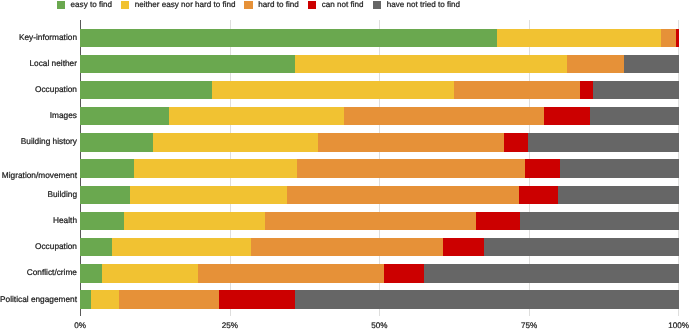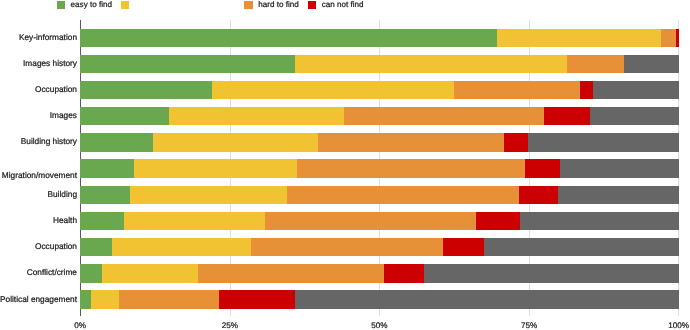--- a/index.html
+++ b/index.html
@@ -46,28 +46,33 @@
 <div id="chart">
 
   <div class="legend" id="legend">
 
   <div class="legend-item" style="left: 56.7px;">
         <span class="legend-swatch" style="background: rgb(106, 168, 79);"></span>
         <span class="legend-label">easy to find</span>
       </div>
       <div class="legend-item" style="left: 120.9px;">
         <span class="legend-swatch" style="background: rgb(241, 194, 50);"></span>
+        <span class="legend-label">neither easy nor hard to find</span>
       </div>
       <div class="legend-item" style="left: 244.3px;">
         <span class="legend-swatch" style="background: rgb(230, 145, 56);"></span>
         <span class="legend-label">hard to find</span>
       </div>
       <div class="legend-item" style="left: 307.8px;">
         <span class="legend-swatch" style="background: rgb(204, 0, 0);"></span>
         <span class="legend-label">can not find</span>
+      </div>
+      <div class="legend-item" style="left: 372.9px;">
+        <span class="legend-swatch" style="background: rgb(102, 102, 102);"></span>
+        <span class="legend-label">have not tried to find</span>
       </div>
     </div>
 
   <div class="plot" id="plot">
 
   <div class="axis-line" style="left: -0.3px;"></div>
       <div class="gridline" style="left: 149.325px;"></div>
       <div class="gridline" style="left: 298.95px;"></div>
       <div class="gridline" style="left: 448.575px;"></div>
       <div class="gridline" style="left: 598.2px;"></div>
@@ -144,21 +149,21 @@
         <div class="bar-segment" style="width: 28.1295px; background: rgb(241, 194, 50);"></div>
         <div class="bar-segment" style="width: 99.9495px; background: rgb(230, 145, 56);"></div>
         <div class="bar-segment" style="width: 76.0095px; background: rgb(204, 0, 0);"></div>
         <div class="bar-segment" style="width: 383.638px; background: rgb(102, 102, 102);"></div>
       </div>
     </div>
 
   <div id="y-axis">
 
   <div class="y-axis-label" style="top: 31.65px;">Key-information</div>
-      <div class="y-axis-label" style="top: 57.84px;">Images history</div>
+      <div class="y-axis-label" style="top: 57.84px;">Local neither</div>
       <div class="y-axis-label" style="top: 84.03px;">Occupation</div>
       <div class="y-axis-label" style="top: 110.22px;">Images</div>
       <div class="y-axis-label" style="top: 136.41px;">Building history</div>
       <div class="y-axis-label" style="top: 170px;">Migration/movement</div>
       <div class="y-axis-label" style="top: 188.79px;">Building</div>
       <div class="y-axis-label" style="top: 214.98px;">Health</div>
       <div class="y-axis-label" style="top: 241.17px;">Occupation</div>
       <div class="y-axis-label" style="top: 267.36px;">Conflict/crime</div>
       <div class="y-axis-label" style="top: 293.55px;">Political engagement</div>
     </div>

